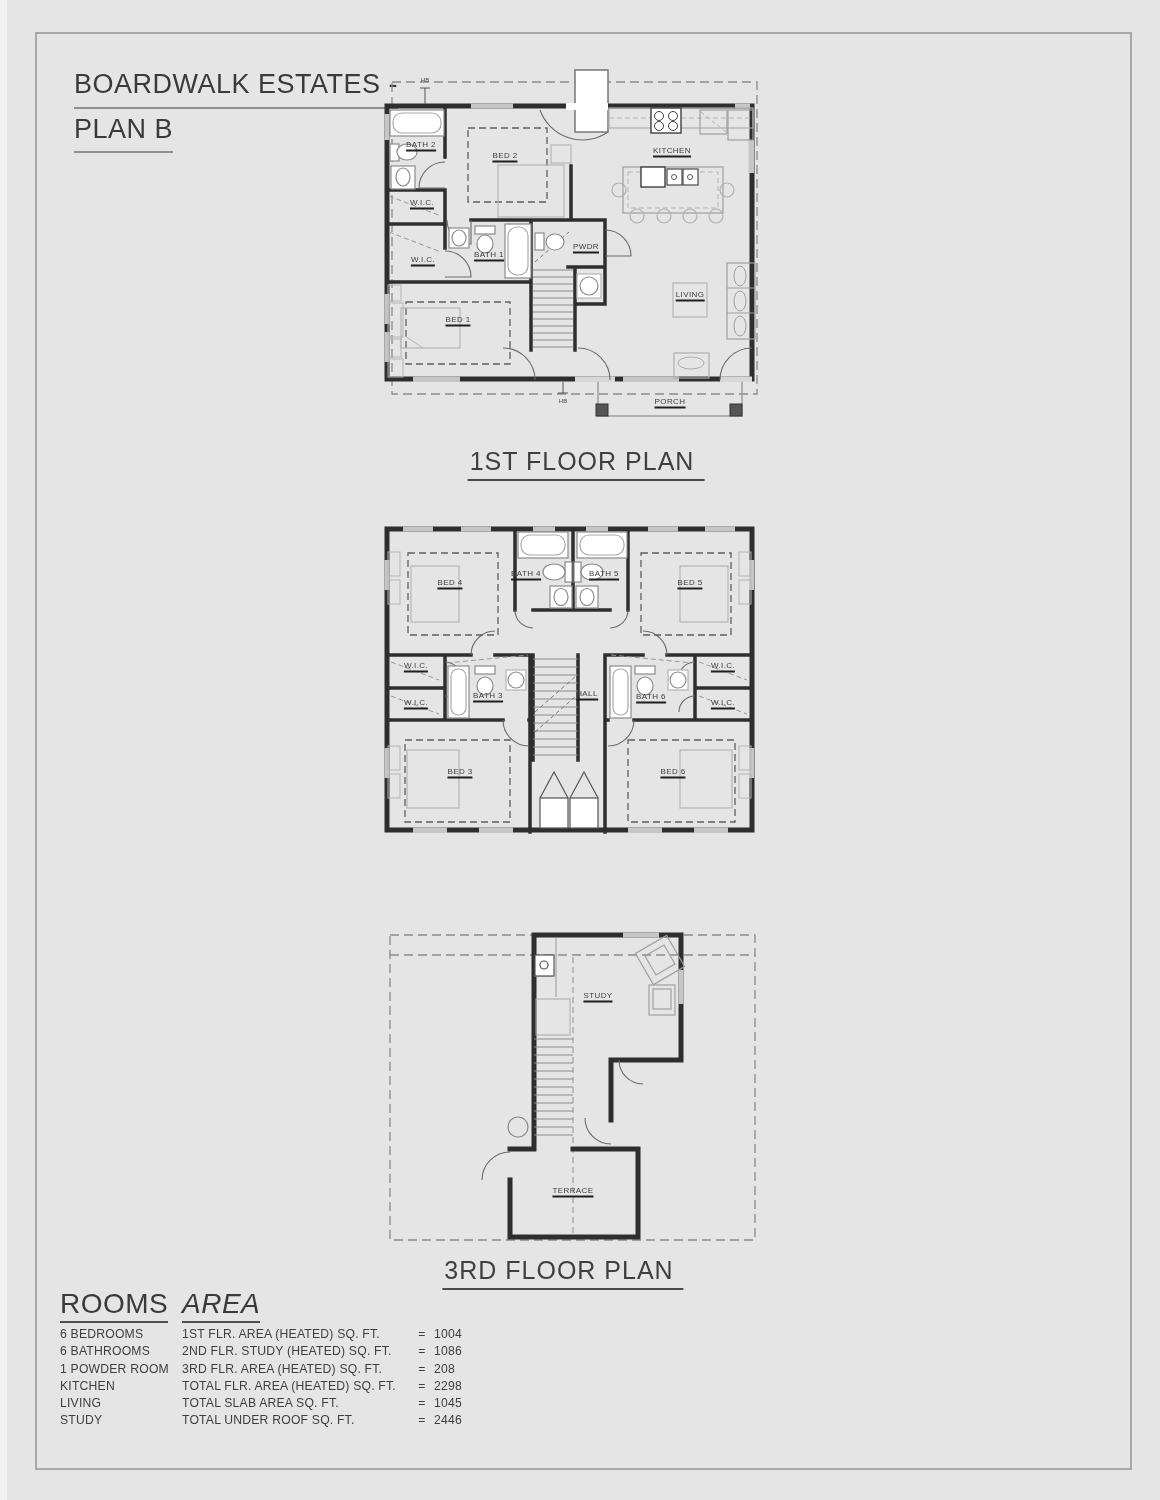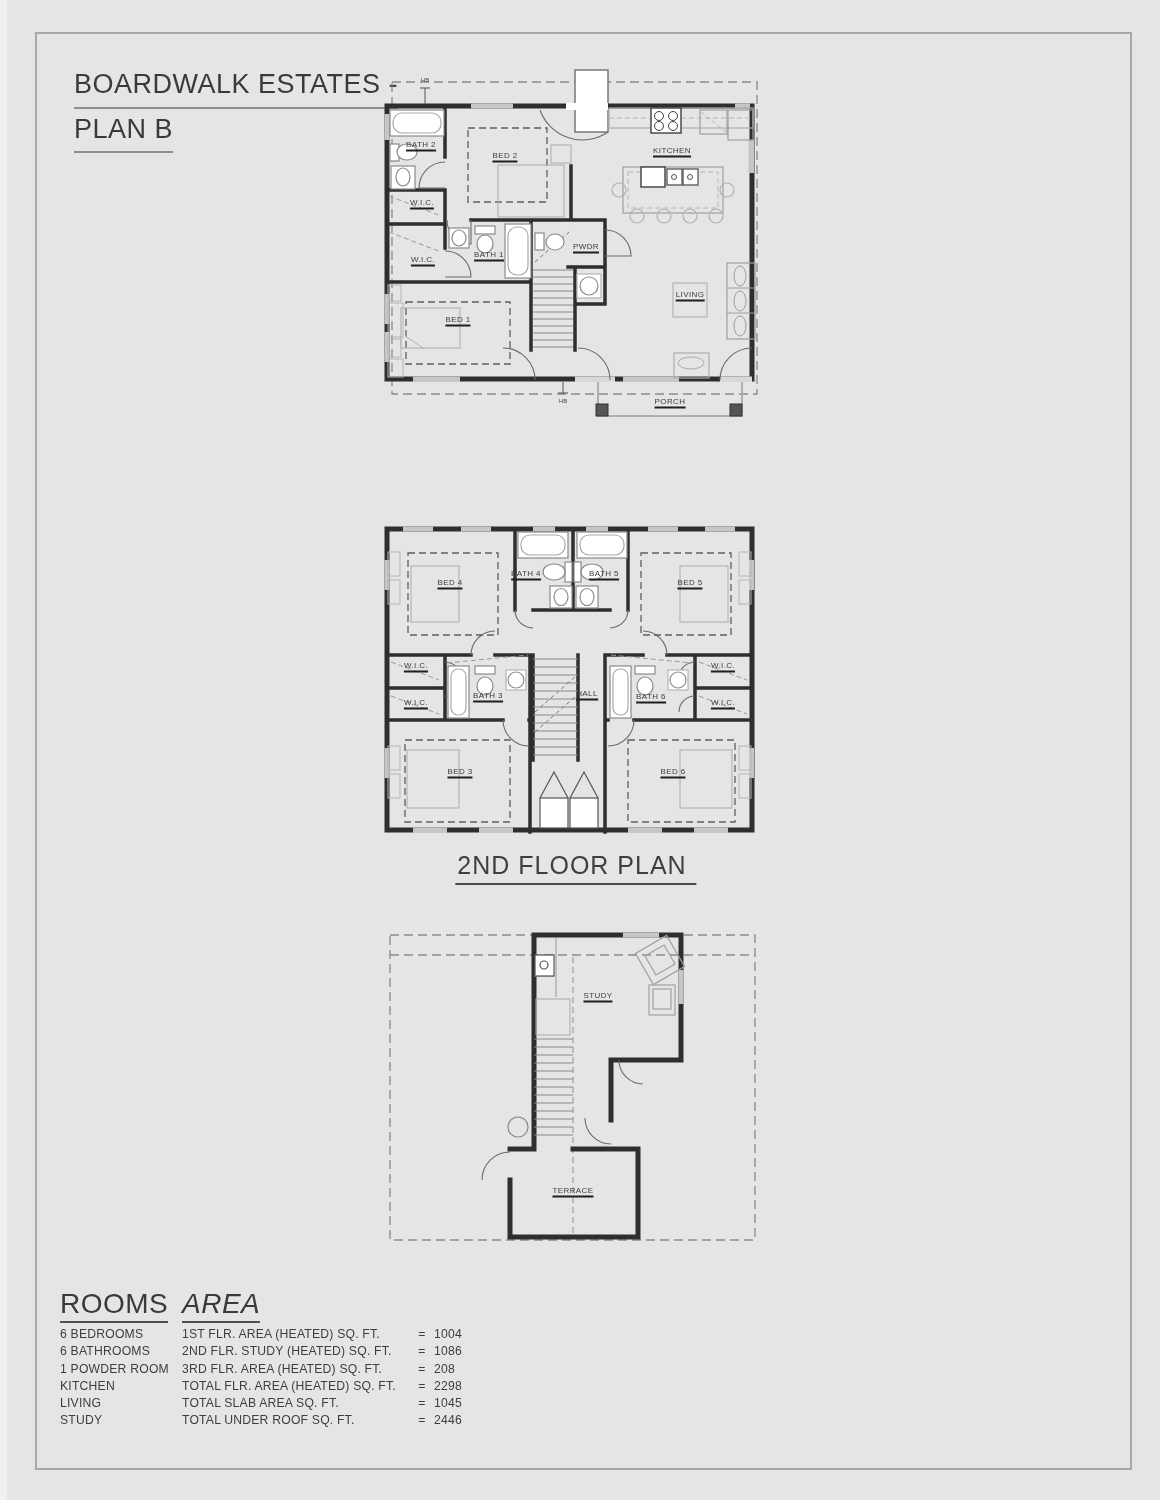--- a/index.html
+++ b/index.html
@@ -184,20 +184,21 @@
     <span class="rlbl" style="left:122px;top:91px">BED 2</span>
     <span class="rlbl" style="left:106px;top:190px">BATH 1</span>
     <span class="rlbl" style="left:203px;top:182px">PWDR</span>
     <span class="rlbl" style="left:289px;top:86px">KITCHEN</span>
     <span class="rlbl" style="left:307px;top:230px">LIVING</span>
     <span class="rlbl" style="left:75px;top:255px">BED 1</span>
     <span class="rlbl" style="left:287px;top:337px">PORCH</span>
     <span class="tinylbl" style="left:42px;top:14px">HB</span>
     <span class="tinylbl" style="left:180px;top:335px">HB</span>
   </div>
+  <div class="caption" style="left:586px;top:447px">1ST FLOOR PLAN</div>
 
   <div class="plan" style="left:383px;top:520px;width:380px;height:318px;">
     <svg width="380" height="318" viewBox="0 0 380 318">
       <g stroke="#2e2e2e" fill="none" stroke-linecap="square">
         <rect x="4" y="9" width="365" height="301" stroke-width="5"></rect>
         <path stroke-width="3.5" d="M132,9 V90 M190,9 V90 M245,9 V90 M150,90 H190 M190,90 H227
           M4,135 H88 M112,135 H147 M222,135 H260 M284,135 H369
           M62,135 V200 M312,135 V200 M4,168 H62 M312,168 H369
           M4,200 H120 M146,200 H147 M222,200 H225 M251,200 H369
           M147,135 V312 M222,135 V312 M150,135 V240 M195,135 V240"></path>
@@ -304,21 +305,20 @@
     <span class="rlbl" style="left:33px;top:147px">W.I.C.</span>
     <span class="rlbl" style="left:33px;top:184px">W.I.C.</span>
     <span class="rlbl" style="left:340px;top:147px">W.I.C.</span>
     <span class="rlbl" style="left:340px;top:184px">W.I.C.</span>
     <span class="rlbl" style="left:105px;top:177px">BATH 3</span>
     <span class="rlbl" style="left:204px;top:175px">HALL</span>
     <span class="rlbl" style="left:268px;top:178px">BATH 6</span>
     <span class="rlbl" style="left:77px;top:253px">BED 3</span>
     <span class="rlbl" style="left:290px;top:253px">BED 6</span>
   </div>
-  <div class="caption" style="left:576px;top:851px">2ND FLOOR PLAN</div>
 
   <div class="plan" style="left:383px;top:925px;width:382px;height:320px;">
     <svg width="382" height="320" viewBox="0 0 382 320">
       <g stroke="#8a8a8a" stroke-width="1.3" stroke-dasharray="9,5" fill="none">
         <rect x="7" y="10" width="365" height="305"></rect>
         <path d="M7,30 H372"></path>
       </g>
       <path d="M190,32 V310" stroke="#909090" stroke-width="1" stroke-dasharray="6,4" fill="none"></path>
       <g stroke="#2e2e2e" fill="none" stroke-linecap="square">
         <path stroke-width="5" d="M151,10 H298 M151,10 V224 M298,10 V135 M228,135 H298 M228,135 V195
@@ -348,20 +348,21 @@
           <rect x="259" y="17" width="36" height="36"></rect>
             <rect x="266" y="24" width="22" height="22"></rect>
         </g>
         <rect x="266" y="60" width="26" height="30"></rect>
           <rect x="270" y="64" width="18" height="20"></rect>
       </g>
     </svg>
     <span class="rlbl" style="left:215px;top:72px">STUDY</span>
     <span class="rlbl" style="left:190px;top:267px">TERRACE</span>
   </div>
+  <div class="caption" style="left:563px;top:1256px">3RD FLOOR PLAN</div>
 
   <div class="summary">
     <div class="sum-head">
       <span class="hd hd-rooms">ROOMS</span>
       <span class="hd hd-area">AREA</span>
     </div>
     <div class="sum-rows">
       <div class="srow">
         <span class="c-room">6 BEDROOMS</span>
         <span class="c-area">1ST FLR. AREA (HEATED) SQ. FT.</span>

